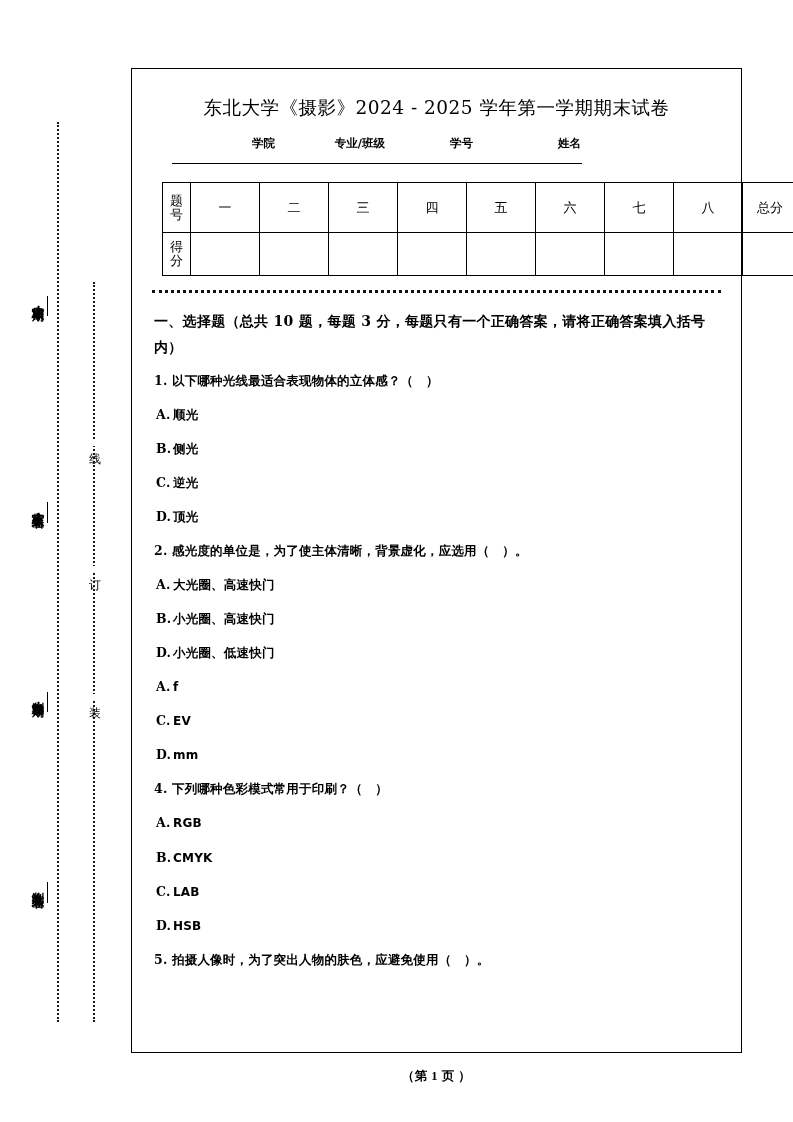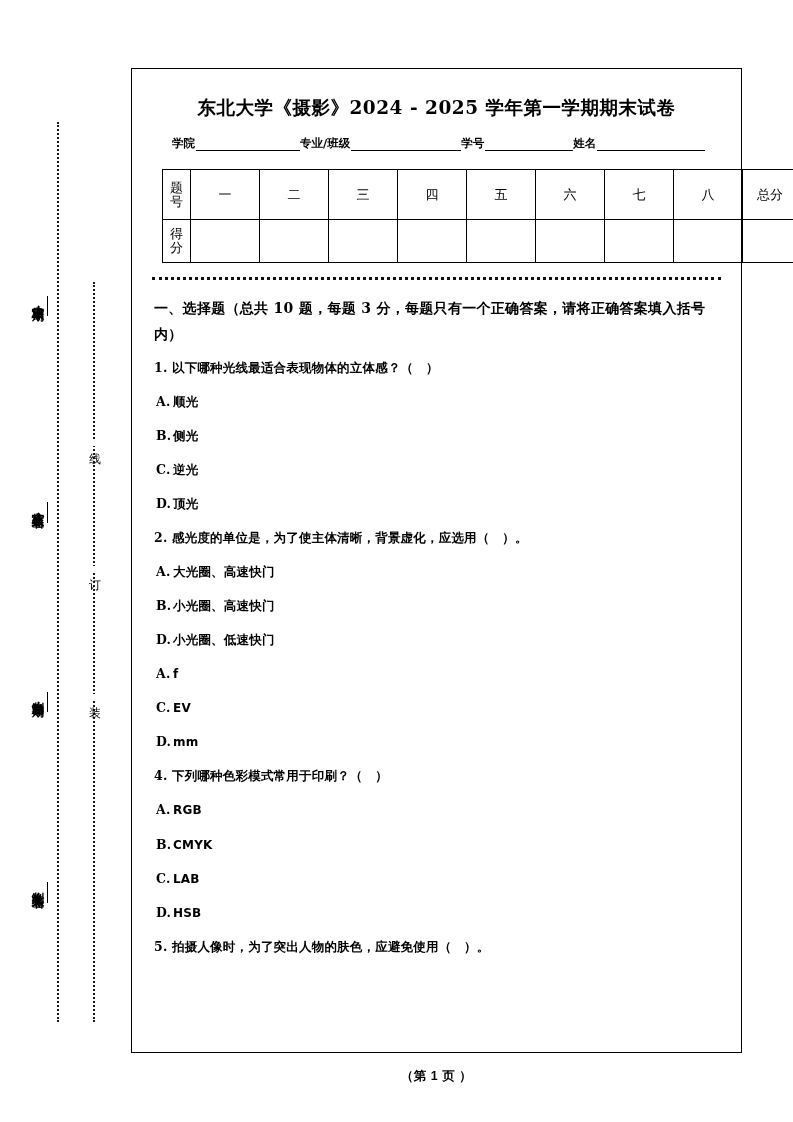--- a/index.html
+++ b/index.html
@@ -94,39 +94,40 @@
   }
 
   .frame-inner {
     padding: 16px 18px 0 18px;
   }
 
   
   .exam-title {
     text-align: center;
     font-size: 18.5px;
-    font-weight: 700;
+    font-weight: 400;
     letter-spacing: 0.5px;
     margin: 10px 0 4px 0;
     font-family: "DejaVu Serif", "Liberation Serif", serif;
   }
 
   
   .info-line {
     display: flex;
     align-items: flex-end;
     font-size: 11.5px;
     margin: 16px 0 0 0;
     padding: 0 12px 0 22px;
     font-weight: 700;
   }
   .info-field {
     display: flex;
     align-items: flex-end;
     white-space: nowrap;
+    flex-direction: column;
   }
   .info-label { padding-right: 1px; }
   .info-blank {
     border-bottom: 1px solid #000;
     display: inline-block;
     height: 12px;
   }
   .blank-w1 { width: 104px; }
   .blank-w2 { width: 110px; }
   .blank-w3 { width: 88px; }
@@ -209,21 +210,21 @@
 
   
   .footer {
     position: absolute;
     left: 131px;
     top: 1068px;
     width: 611px;
     text-align: center;
     font-size: 12.5px;
     font-weight: 700;
-    font-family: Liberation Sans, sans-serif;
+    font-family: Liberation Serif, serif;
     letter-spacing: 0.5px;
   }
 </style>
 </head>
 <body>
 
 <div class="left-margin">
   <div class="dash-rule-outer"></div>
   <div class="dash-rule-inner"></div>
 

